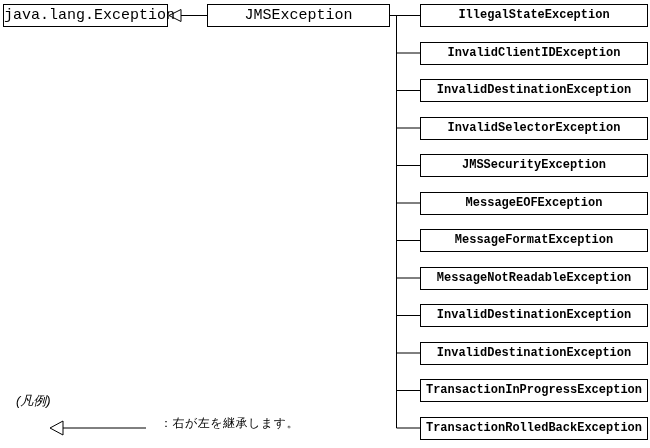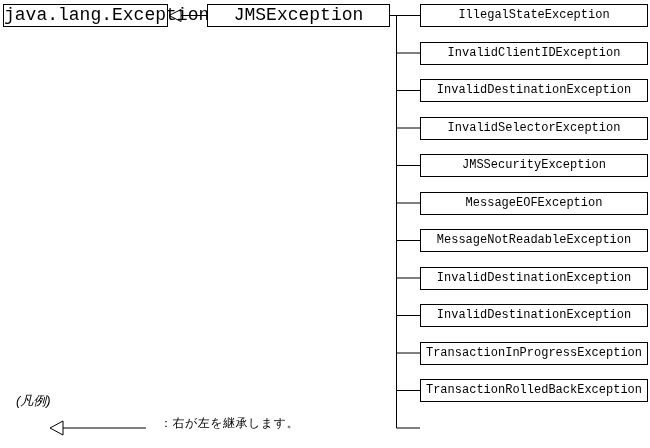--- a/index.html
+++ b/index.html
@@ -23,21 +23,21 @@
     height: 448px;
   }
   .class-box {
     position: absolute;
     box-sizing: border-box;
     border: 1px solid #000000;
     background: #ffffff;
     height: 23px;
     line-height: 21px;
     text-align: center;
-    font-size: 18px;
+    font-size: 15px;
     color: #000000;
     white-space: nowrap;
   }
   #parent-box  { left: 3px;   top: 4px; width: 165px; }
   #child-box   { left: 207px; top: 4px; width: 183px; }
   #subclass-column {
     position: absolute;
     left: 420px;
     top: 4px;
     display: flex;
@@ -49,20 +49,21 @@
     border: 1px solid #000000;
     background: #ffffff;
     width: 228px;
     height: 23px;
     line-height: 21px;
     text-align: center;
     font-size: 12px;
     color: #000000;
     white-space: nowrap;
     overflow: hidden;
+    font-weight: bold;
   }
   .jp-text {
     position: absolute;
     font-family: "Liberation Sans", "DejaVu Sans", sans-serif;
     color: #000000;
     white-space: nowrap;
   }
   #legend-title   { left: 16px;  top: 392px; font-size: 13px; font-style: italic; }
   #legend-caption { left: 160px; top: 415px; font-size: 12px; letter-spacing: 0.5px; }
 </style>
@@ -101,20 +102,21 @@
 
   <div id="child-box" class="class-box">JMSException</div>
 
   <div id="subclass-column">
     <div class="sub-box">IllegalStateException</div>
     <div class="sub-box">InvalidClientIDException</div>
     <div class="sub-box">InvalidDestinationException</div>
     <div class="sub-box">InvalidSelectorException</div>
     <div class="sub-box">JMSSecurityException</div>
     <div class="sub-box">MessageEOFException</div>
+    <div class="sub-box">MessageFormatException</div>
     <div class="sub-box">MessageNotReadableException</div>
     <div class="sub-box">InvalidDestinationException</div>
     <div class="sub-box">InvalidDestinationException</div>
     <div class="sub-box">TransactionInProgressException</div>
     <div class="sub-box">TransactionRolledBackException</div>
   </div>
 
   <div id="legend-title" class="jp-text">(凡例)</div>
 
   <div id="legend-caption" class="jp-text">：右が左を継承します。</div>

